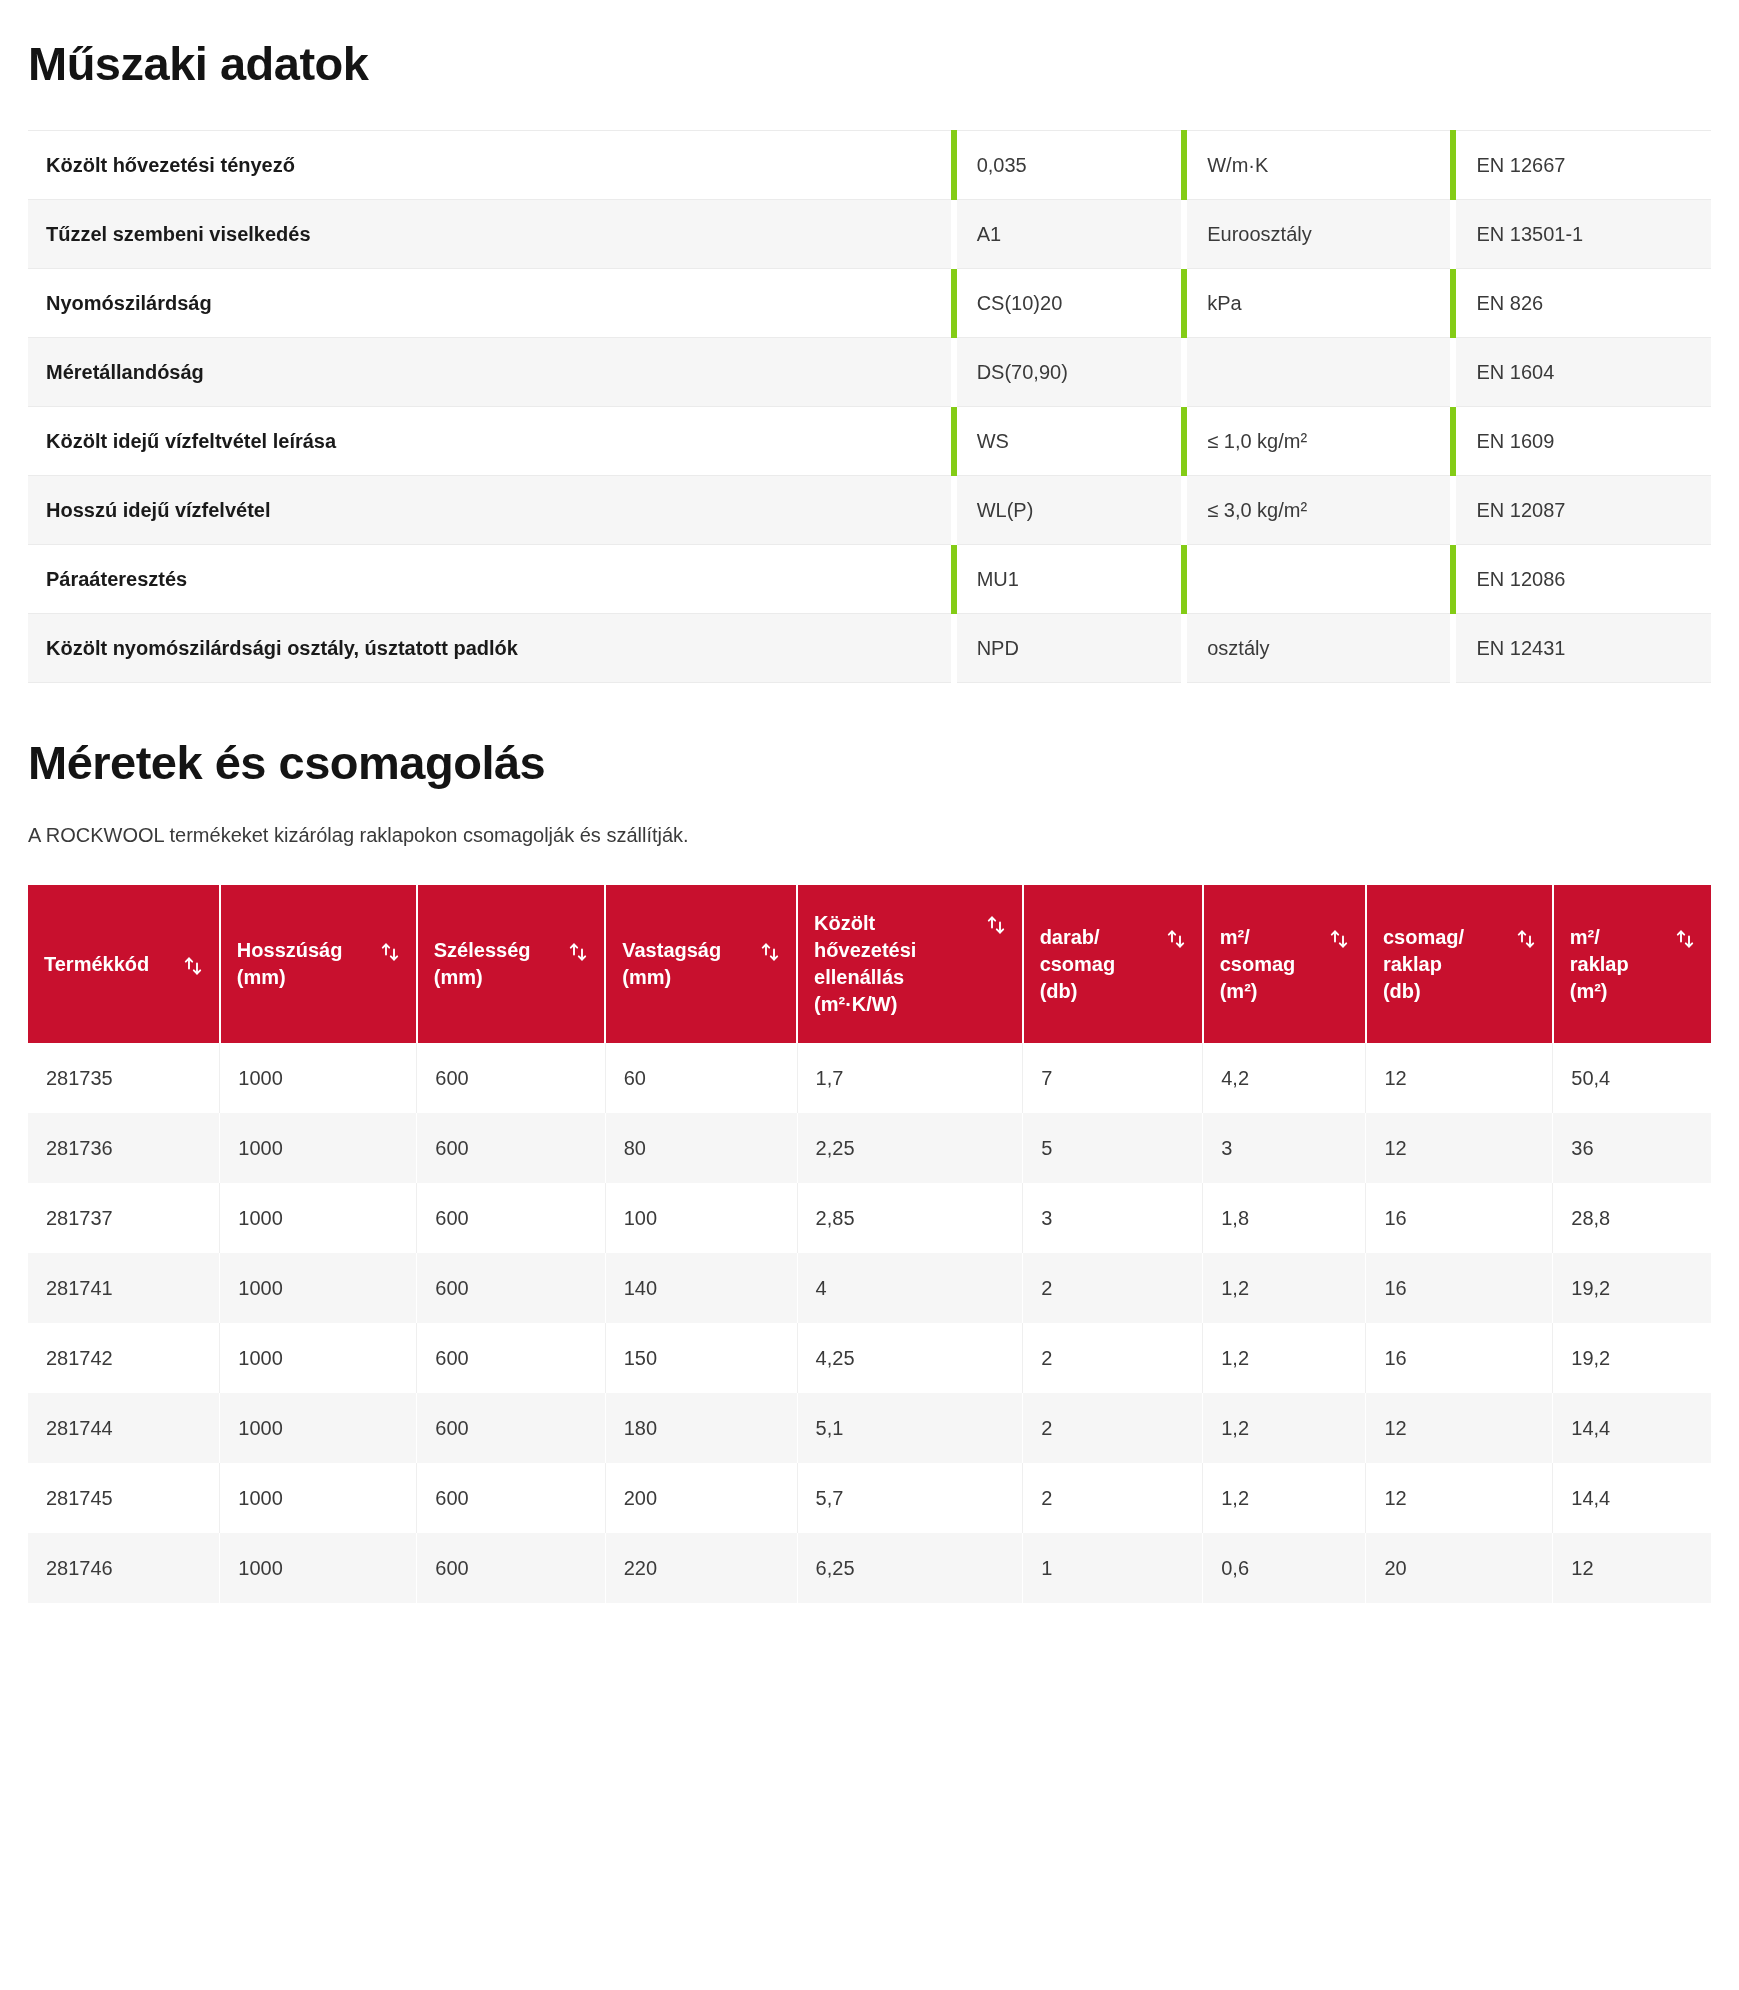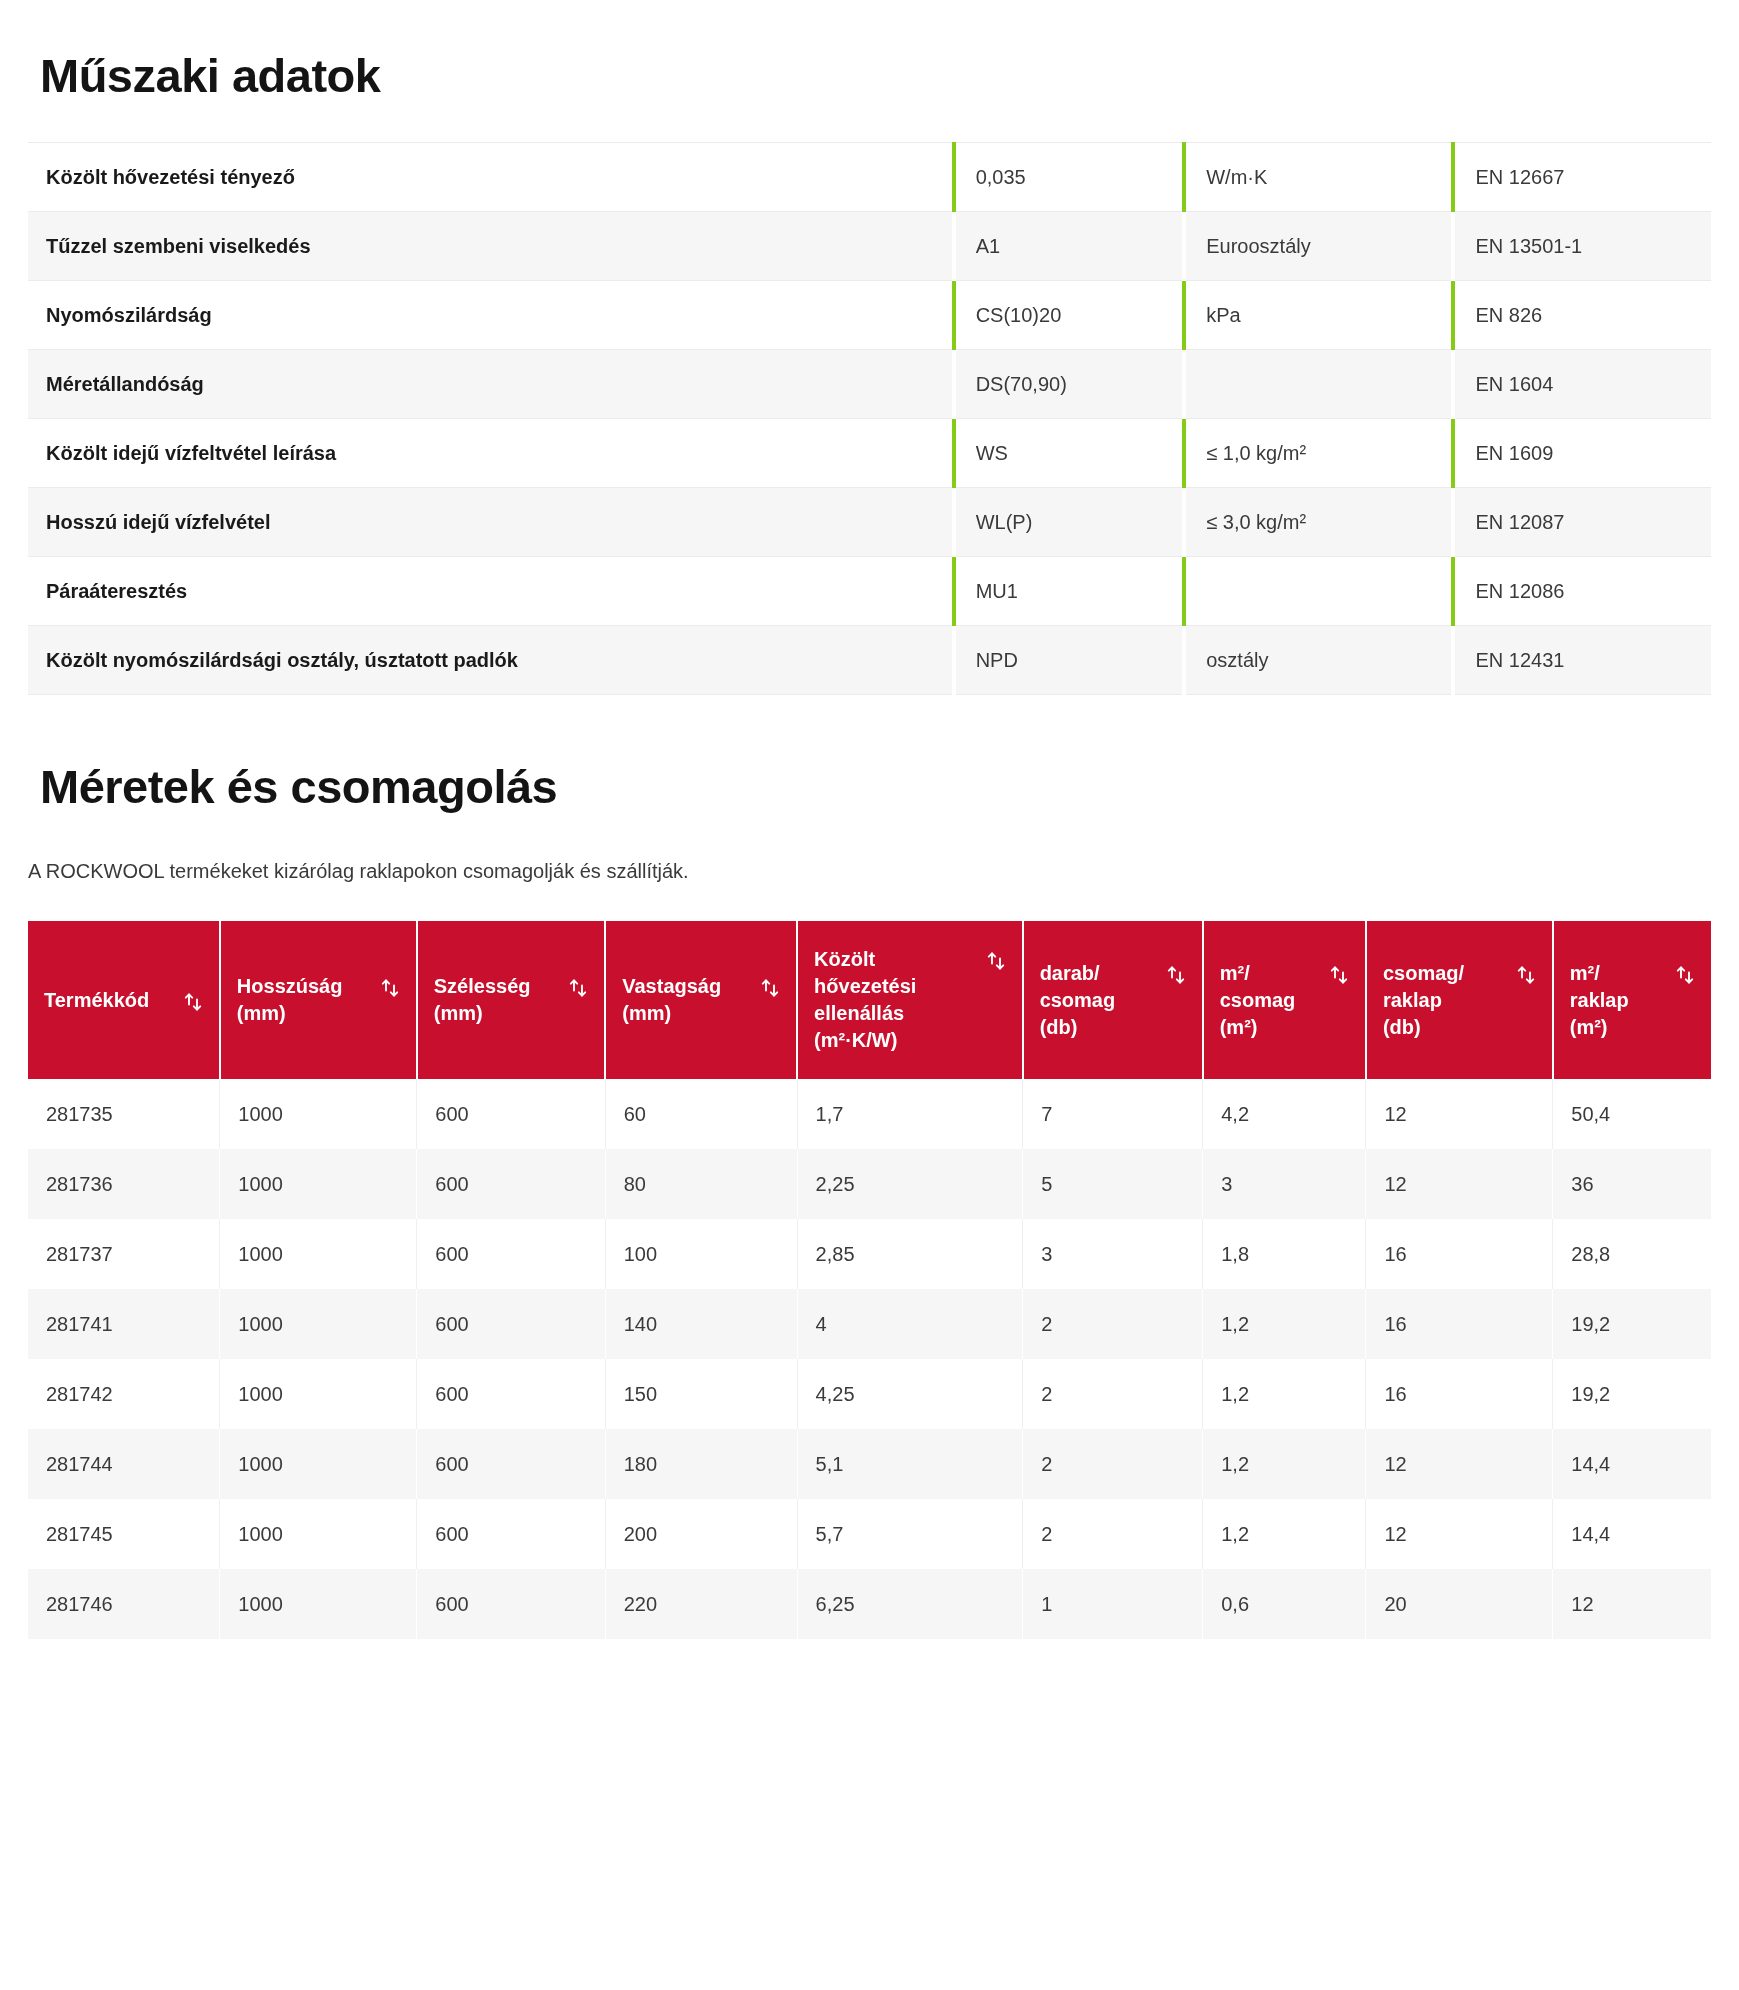--- a/index.html
+++ b/index.html
@@ -7,21 +7,21 @@
   body {
     width: 1739px;
     min-height: 1990px;
     background: #ffffff;
     font-family: "Liberation Sans", sans-serif;
     color: #3a3a3a;
   }
   .content { padding: 0 28px; }
 
   .section-title {
-    margin: 12px;
+    margin: 0;
     padding-top: 36px;
     font-size: 47px;
     line-height: 56px;
     font-weight: 700;
     letter-spacing: -0.5px;
     color: #141414;
   }
   .section-title.second { padding-top: 52px; }
   .section-subtitle {
     margin: 0;
@@ -41,21 +41,21 @@
     text-align: left;
     font-size: 20px;
     padding: 0 20px;
     border-top: 1px solid #ebebeb;
   }
   .t1 th {
     font-weight: 700;
     color: #1a1a1a;
     padding-left: 18px;
   }
-  .t1 td + td, .t1 th + td { border-left: 4px solid #84cc16; }
+  .t1 td + td, .t1 th + td { border-left: 6px solid #84cc16; }
   .t1 tbody tr:nth-child(even) { background: #f6f6f6; }
   .t1 tbody tr:nth-child(even) td { border-left-color: #ffffff; }
   .t1 tbody tr:last-child { border-bottom: 1px solid #ebebeb; }
 
   
   .t2 { margin-top: 36px; }
   .t2 thead th {
     background: #C8102E;
     color: #ffffff;
     font-size: 20px;

